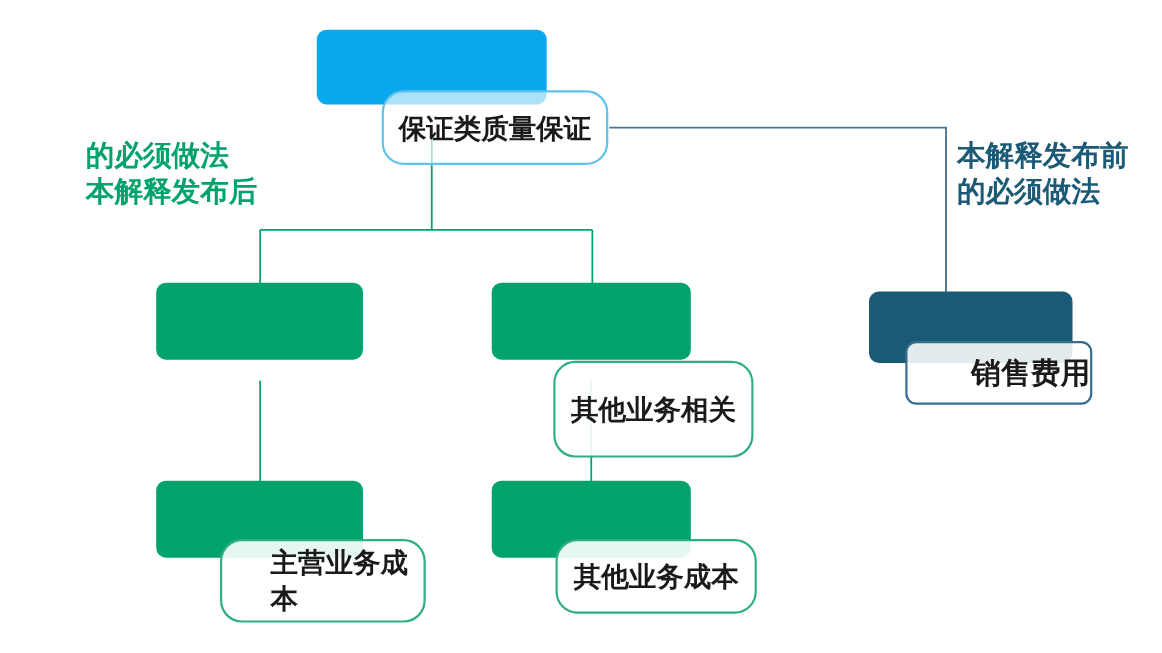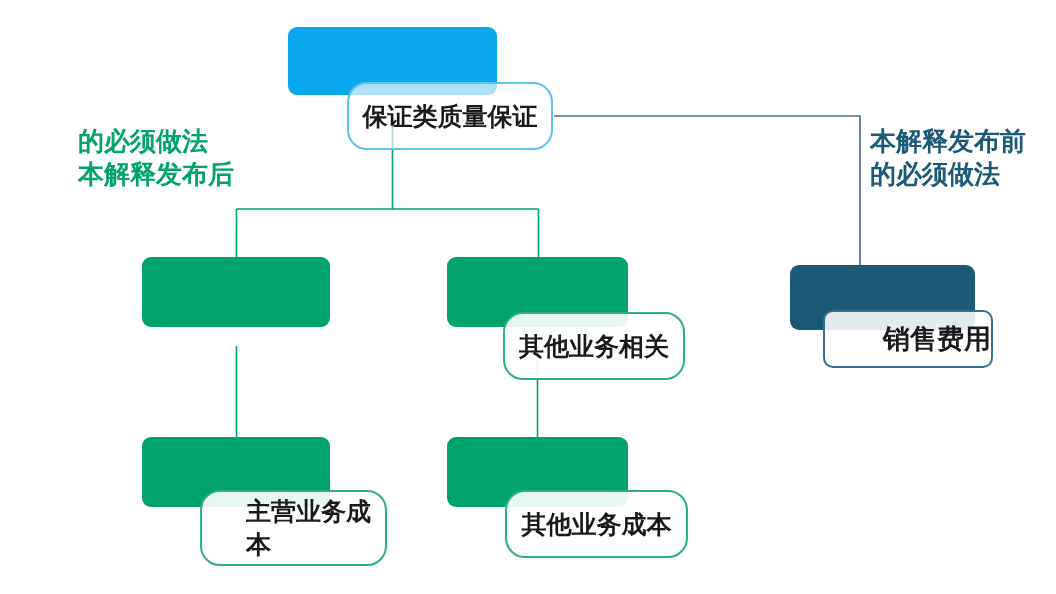--- a/index.html
+++ b/index.html
@@ -28,21 +28,21 @@
   }
   .annotation.after{color:var(--green);}
   .annotation.before{color:var(--dark_teal);}
 
   
   #root-rect{left:288px;top:27px;width:209px;height:68px;}
   #root-box{left:347px;top:82px;width:206px;height:68px;}
   #main-related-rect{left:142px;top:257px;width:188px;height:70px;}
   #main-related-box{left:200px;top:312px;width:185px;height:68px;}
   #other-related-rect{left:447px;top:257px;width:181px;height:70px;}
-  #other-related-box{left:503px;top:312px;width:182px;height:68px;}
+  #other-related-box{left:503px;top:328px;width:182px;height:88px;}
   #main-cost-rect{left:142px;top:437px;width:188px;height:70px;}
   #main-cost-box{left:200px;top:490px;width:187px;height:76px;padding-left:44px;}
   #other-cost-rect{left:447px;top:437px;width:181px;height:70px;}
   #other-cost-box{left:505px;top:490px;width:183px;height:68px;}
   #selling-expense-rect{left:790px;top:265px;width:185px;height:65px;}
   #selling-expense-box{left:823px;top:310px;width:170px;height:58px;justify-content:flex-end;}
   #annotation-after{left:78px;top:125px;}
   #annotation-before{left:870px;top:125px;}
 </style>
 </head>

